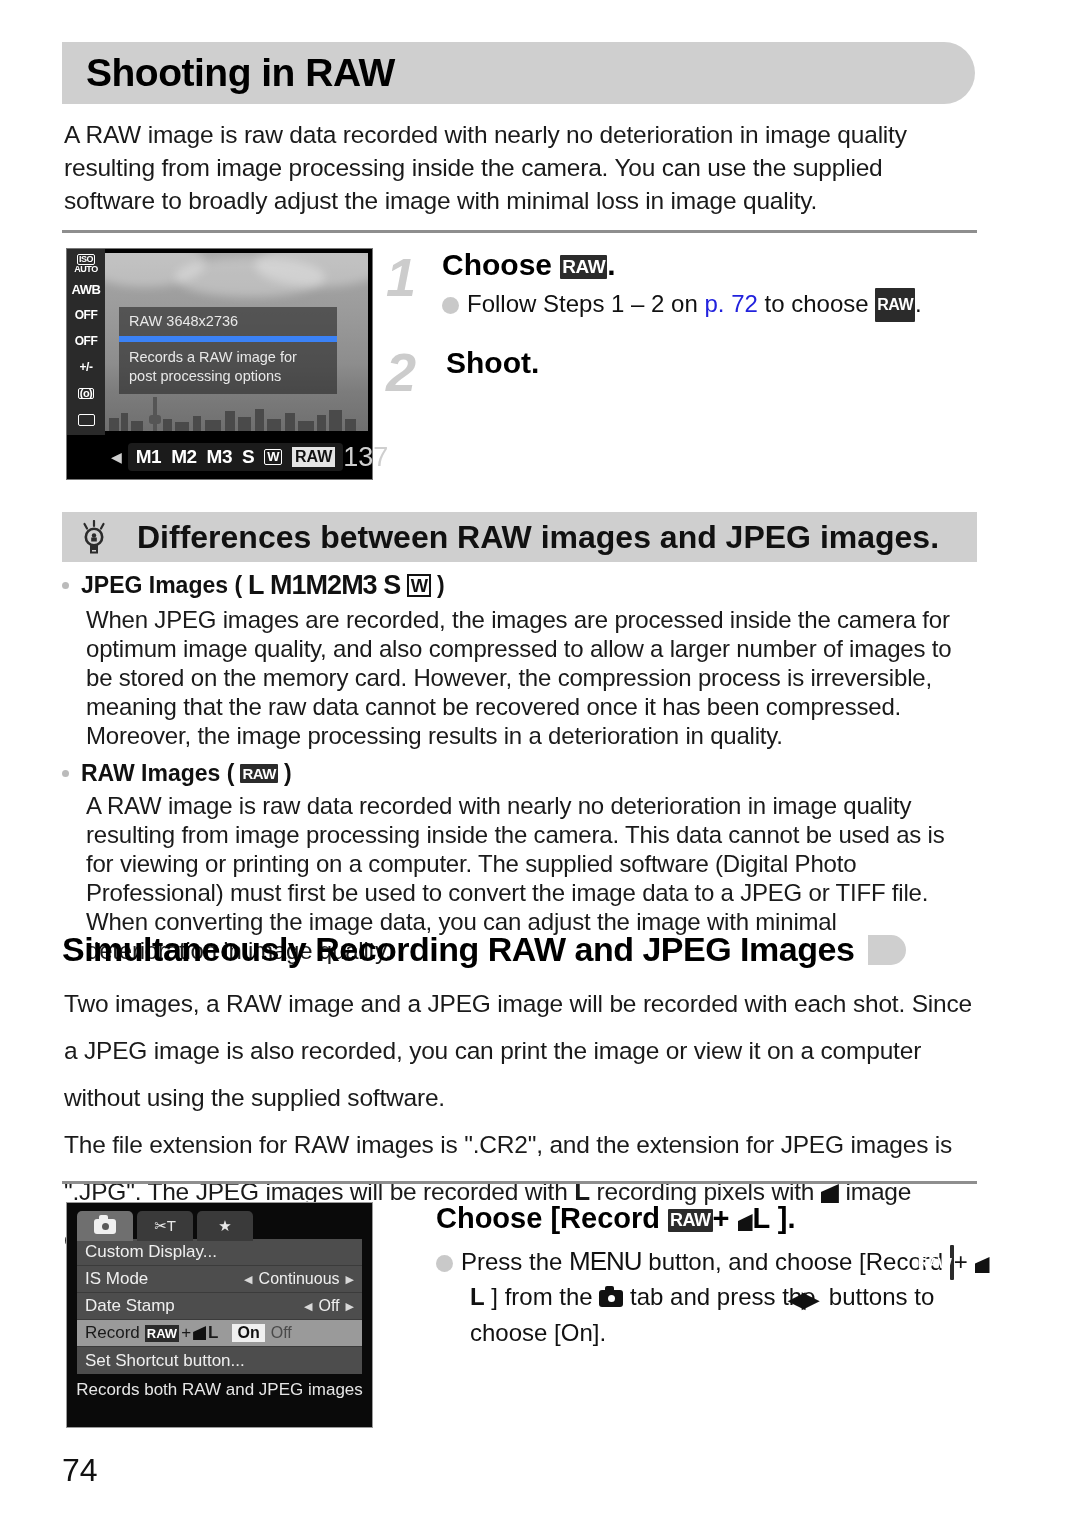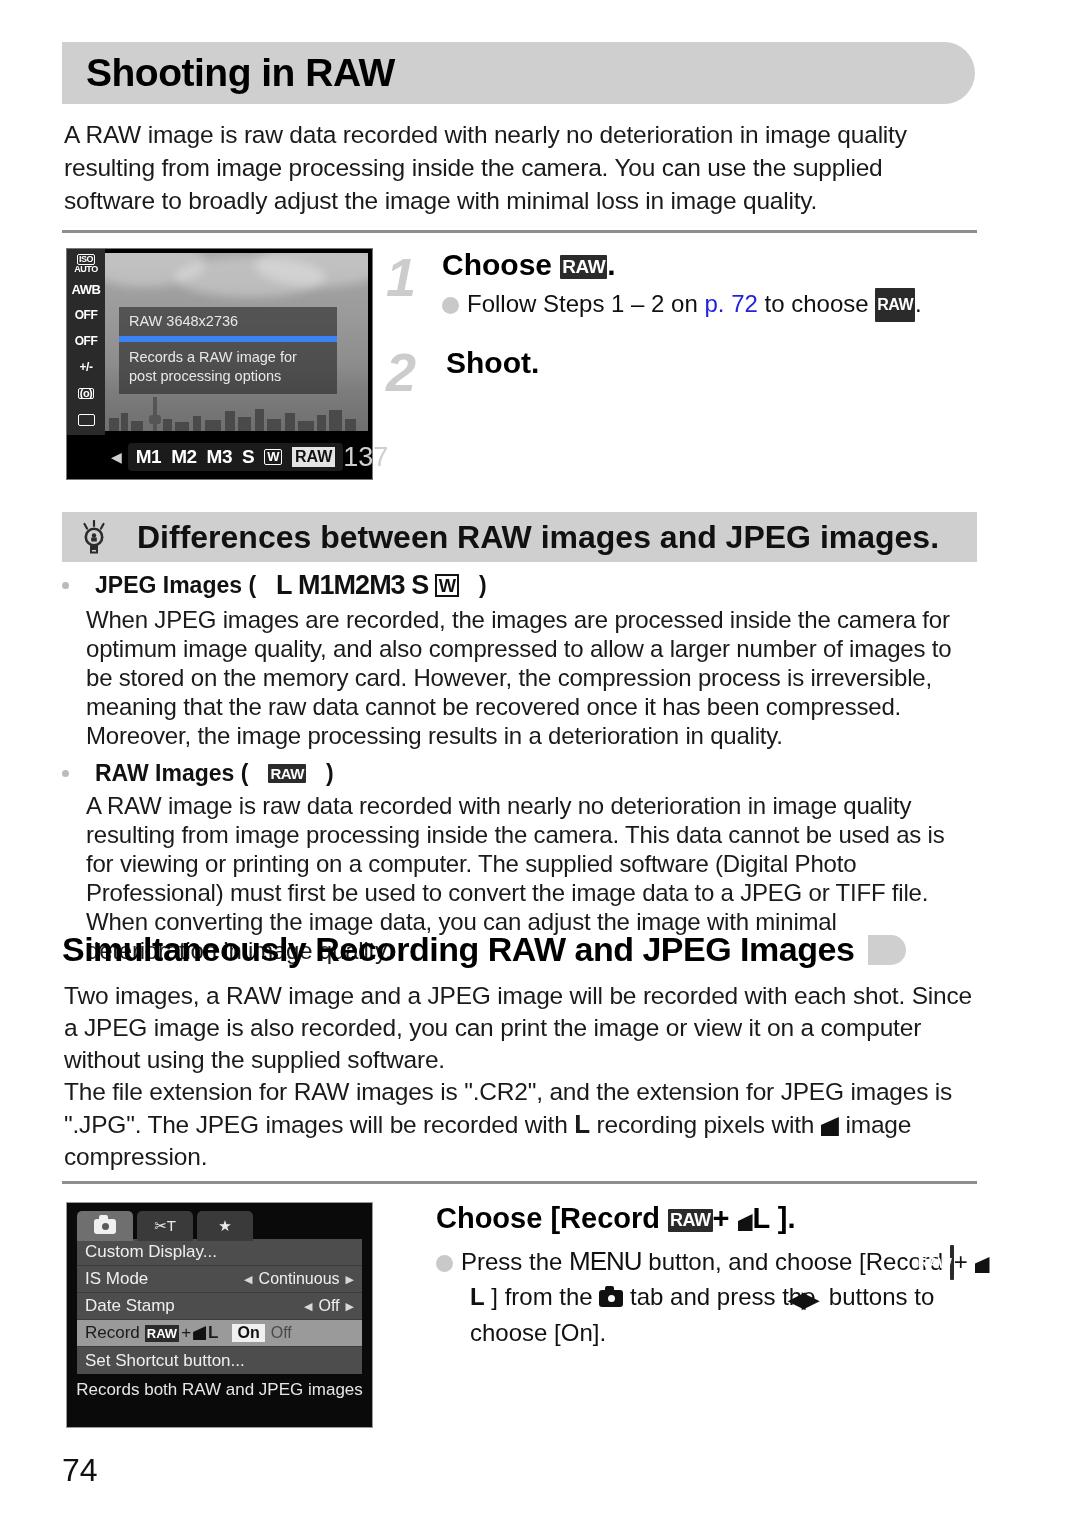--- a/index.html
+++ b/index.html
@@ -157,42 +157,42 @@
   .tip-bar {
     position:absolute; left:62px; top:512px; width:915px; height:50px;
     background:#cfcfcf; display:flex; align-items:center;
   }
   .bulb { width:30px; height:34px; margin-left:17px; position:relative; }
   .tip-title { font-size:32px; font-weight:bold; margin-left:28px; color:#111; }
 
   .tip-body { position:absolute; left:62px; top:570px; width:920px; }
   .sub-bullet {
     font-size:23px; font-weight:bold; color:#111; display:flex;
-    align-items:center; gap:20px; margin-bottom:4px;
+    align-items:center; gap:6px; margin-bottom:4px;
   }
   .sq-dot {
     display:inline-block; width:7px; height:7px; border-radius:50%;
     background:#bbb; margin-right:6px;
   }
   .ml-icons { font-size:27px; font-weight:bold; letter-spacing:-1px; }
   .tip-para { font-size:24px; line-height:29px; color:#1a1a1a; margin:0 16px 10px 24px; letter-spacing:-0.2px;}
 
   
   .sec2 {
     position:absolute; left:62px; top:930px; width:920px;
     font-size:34px; font-weight:bold; color:#000; letter-spacing:-0.5px;
     display:flex; align-items:center;
   }
   .sec2-badge {
     width:38px; height:30px; background:#cfcfcf; margin-left:14px;
     border-top-right-radius:15px; border-bottom-right-radius:15px;
   }
   .sec2-body {
     position:absolute; left:64px; top:980px; width:918px;
-    font-size:24.5px; line-height:32px; color:#1a1a1a; letter-spacing:-0.2px;
+    font-size:24.5px; line-height:47px; color:#1a1a1a; letter-spacing:-0.2px;
   }
 
   
   .shot2 {
     position:absolute; left:66px; top:1202px; width:307px; height:226px;
     background:#0a0a0a; border:1px solid #9a9a9a;
   }
   .tabs { display:flex; padding:8px 0 0 10px; gap:4px; height:36px; }
   .tab {
     width:56px; height:30px; background:#3a3a3a; border-radius:5px 5px 0 0;

